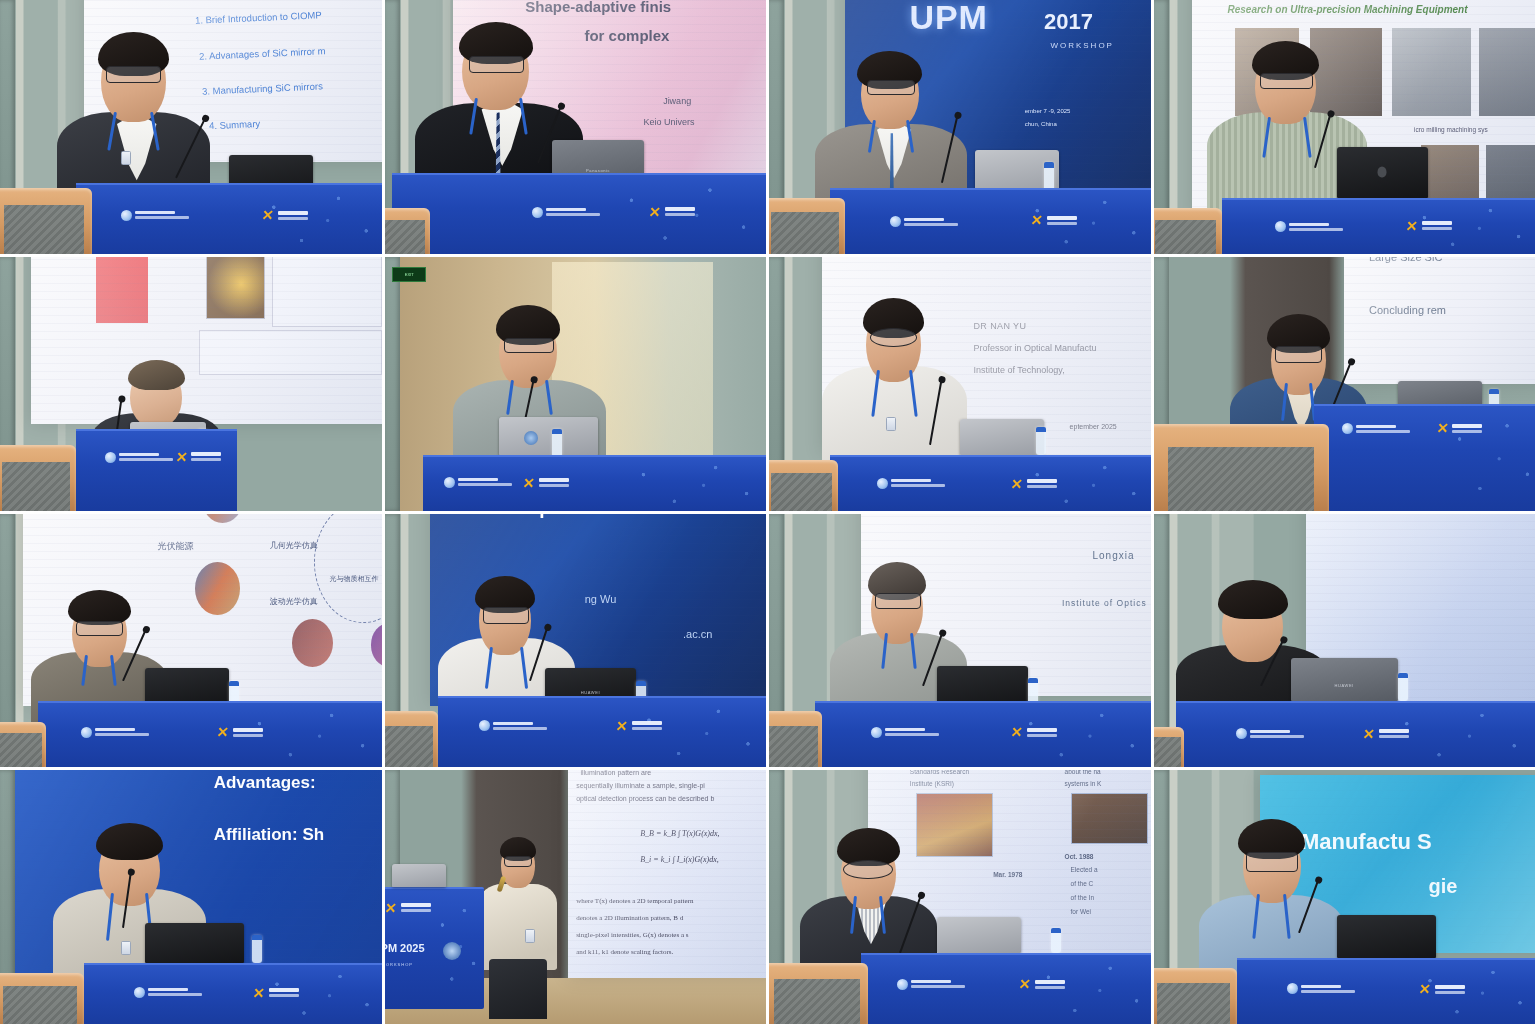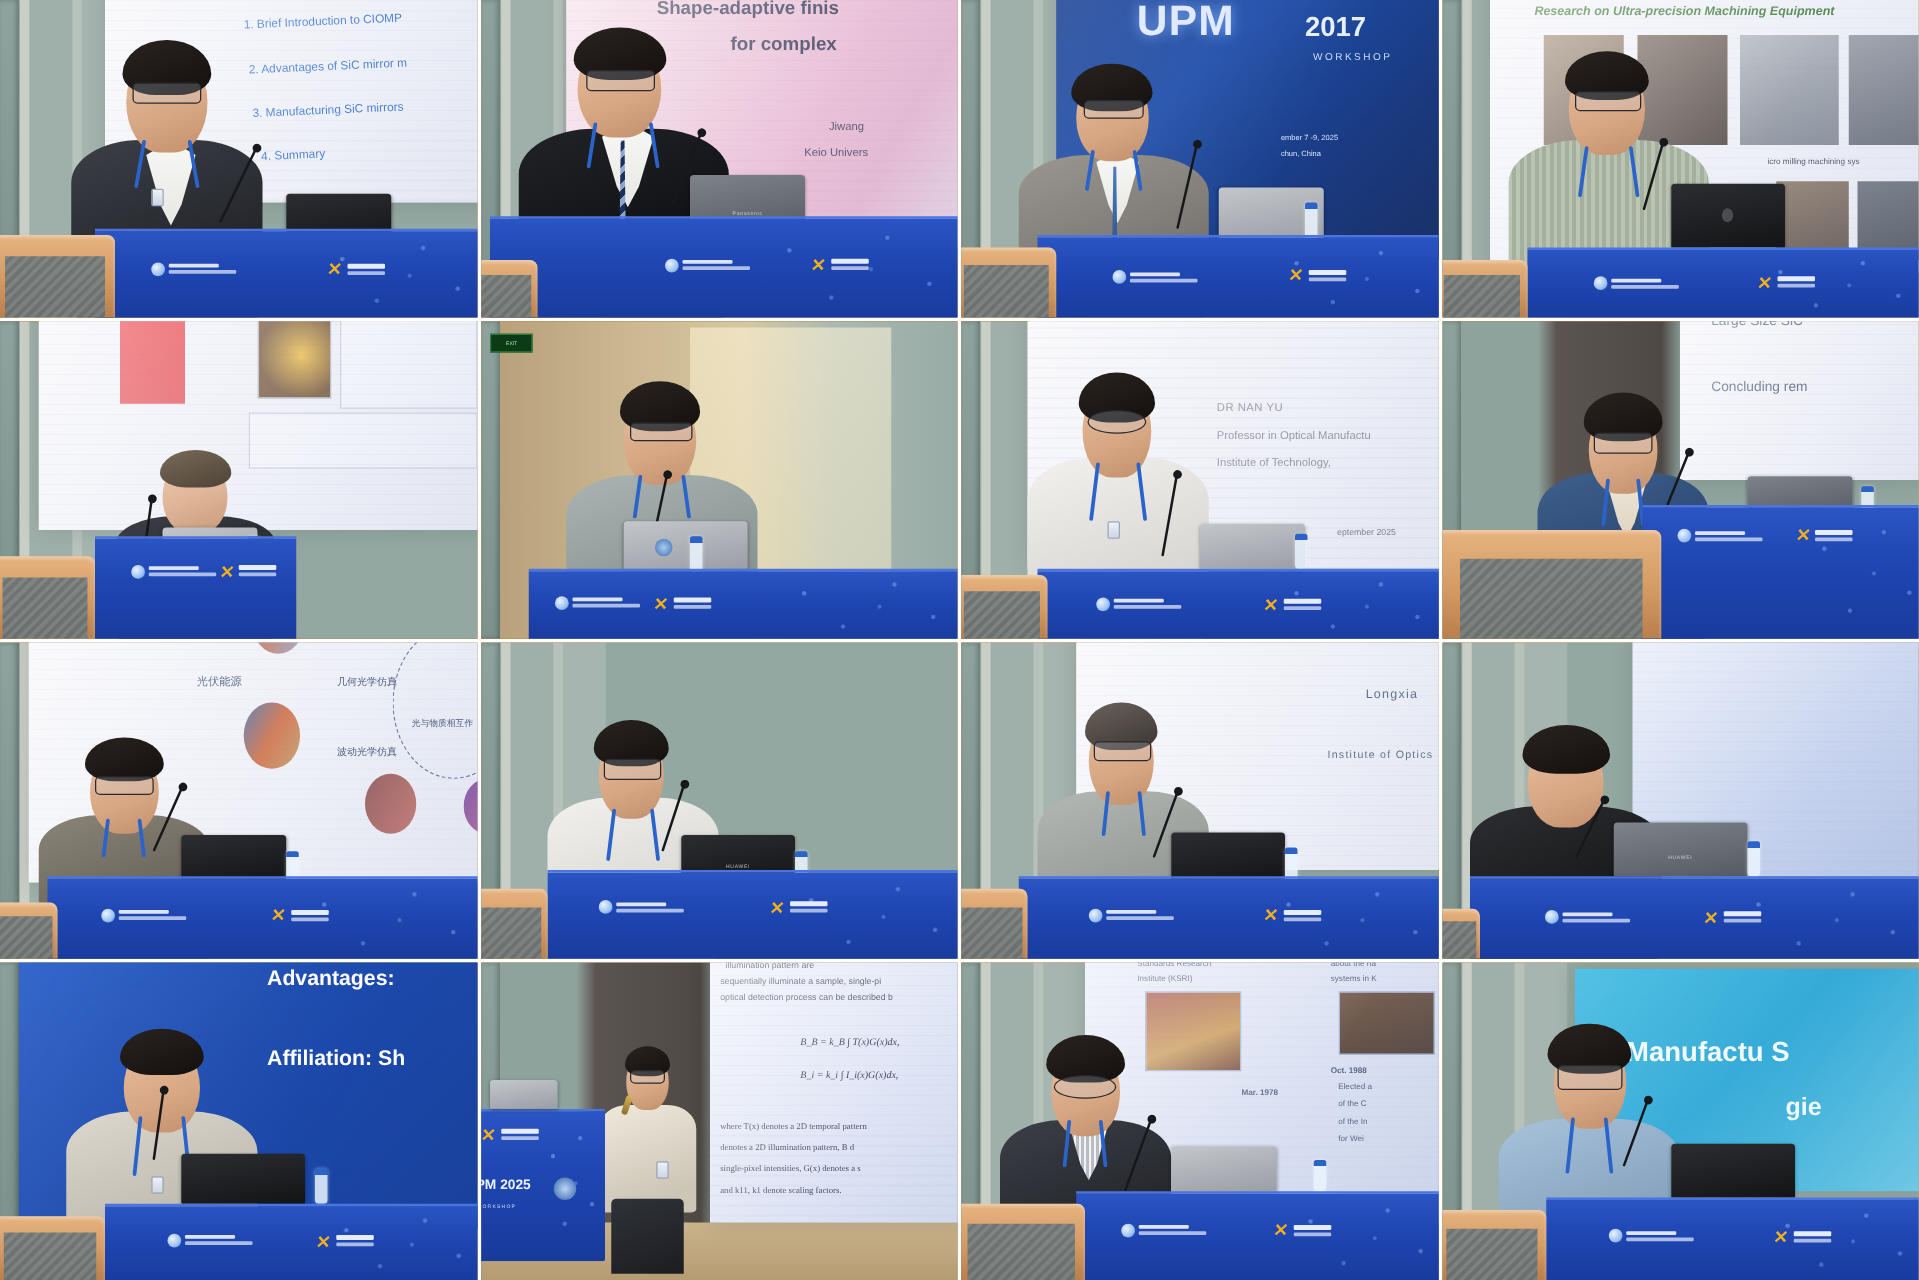--- a/index.html
+++ b/index.html
@@ -14,21 +14,21 @@
     width: 1535px; height: 1024px;
     display: grid;
     grid-template-columns: repeat(4, 1fr);
     grid-template-rows: repeat(4, 1fr);
     gap: 3px;
     background: #ffffff;
   }
   .cell {
     position: relative;
     overflow: hidden;
-    background: #a16207;
+    background: #0f766e;
   }
 
   
   .wall {
     position: absolute; inset: 0;
     background:
       linear-gradient(90deg,
         #8fa39d 0%, #8fa39d 4%,
         #c9cfc6 4.3%, #c9cfc6 6%,
         #9fb0aa 6.3%, #9fb0aa 15%,
@@ -638,20 +638,27 @@
             <i></i>
             <i></i>
           </span>
       </div>
     </div>
     <div class="rail" style="left:-2%;width:14%;height:18%;"></div>
   </div>
 
   <div class="cell">
     <div class="wall"></div>
+    <div class="screen screen-blue full" style="left:12%;top:-10%;right:-4%;bottom:24%;">
+
+      <div class="slide-txt s-title" style="left:10%;top:4%;font-size:19px;color:#ffffff;">smooth process tec</div>
+      <div class="slide-txt" style="left:44%;top:48%;font-size:11px;color:#bed4f5;">ng Wu</div>
+      <div class="slide-txt" style="left:72%;top:64%;font-size:11px;color:#bed4f5;">.ac.cn</div>
+      <div class="sheen" style="opacity:.3;"></div>
+    </div>
     <div class="person" style="left:14%;bottom:0;width:36%;height:82%;">
       <div class="body suit-white" style="left:0;width:100%;height:62%;"></div>
       <div class="head" style="left:30%;top:12%;width:38%;height:34%;"></div>
       <div class="hair" style="left:27%;top:8%;width:44%;height:18%;"></div>
       <div class="glasses" style="left:33%;top:23%;width:33%;height:8%;"></div>
       <div class="lanyard">
         <i style="left:38%;top:42%;height:20%;transform:rotate(7deg);"></i>
         <i style="left:60%;top:42%;height:20%;transform:rotate(-7deg);"></i>
       </div>
     </div>
@@ -757,21 +764,21 @@
           </span>
       </div>
     </div>
     <div class="rail" style="left:-2%;width:10%;height:16%;"></div>
   </div>
 
   <div class="cell">
     <div class="wall"></div>
     <div class="screen screen-blue full" style="left:4%;top:-8%;right:-4%;bottom:16%;background:linear-gradient(135deg,#1b54c6 0%,#1546ae 40%,#0f3896 100%);">
       <div class="slide-txt s-title" style="left:52%;top:10%;font-size:17px;color:#ffffff;">Advantages:</div>
-      <div class="slide-txt s-title" style="left:52%;top:32%;font-size:17px;color:#ffffff;margin-top:12px;">Affiliation: Sh</div>
+      <div class="slide-txt s-title" style="left:52%;top:32%;font-size:17px;color:#ffffff;">Affiliation: Sh</div>
       <div class="sheen" style="opacity:.25;"></div>
     </div>
     <div class="person" style="left:14%;bottom:0;width:40%;height:86%;">
       <div class="body suit-beige" style="left:0;width:100%;height:62%;background:linear-gradient(160deg,#dcd8ce,#b9b4a9 75%);"></div>
       <div class="head" style="left:30%;top:12%;width:40%;height:34%;"></div>
       <div class="hair" style="left:28%;top:8%;width:44%;height:17%;"></div>
       <div class="lanyard">
         <i style="left:38%;top:40%;height:22%;transform:rotate(6deg);"></i>
         <i style="left:60%;top:40%;height:22%;transform:rotate(-6deg);"></i>
       </div>

